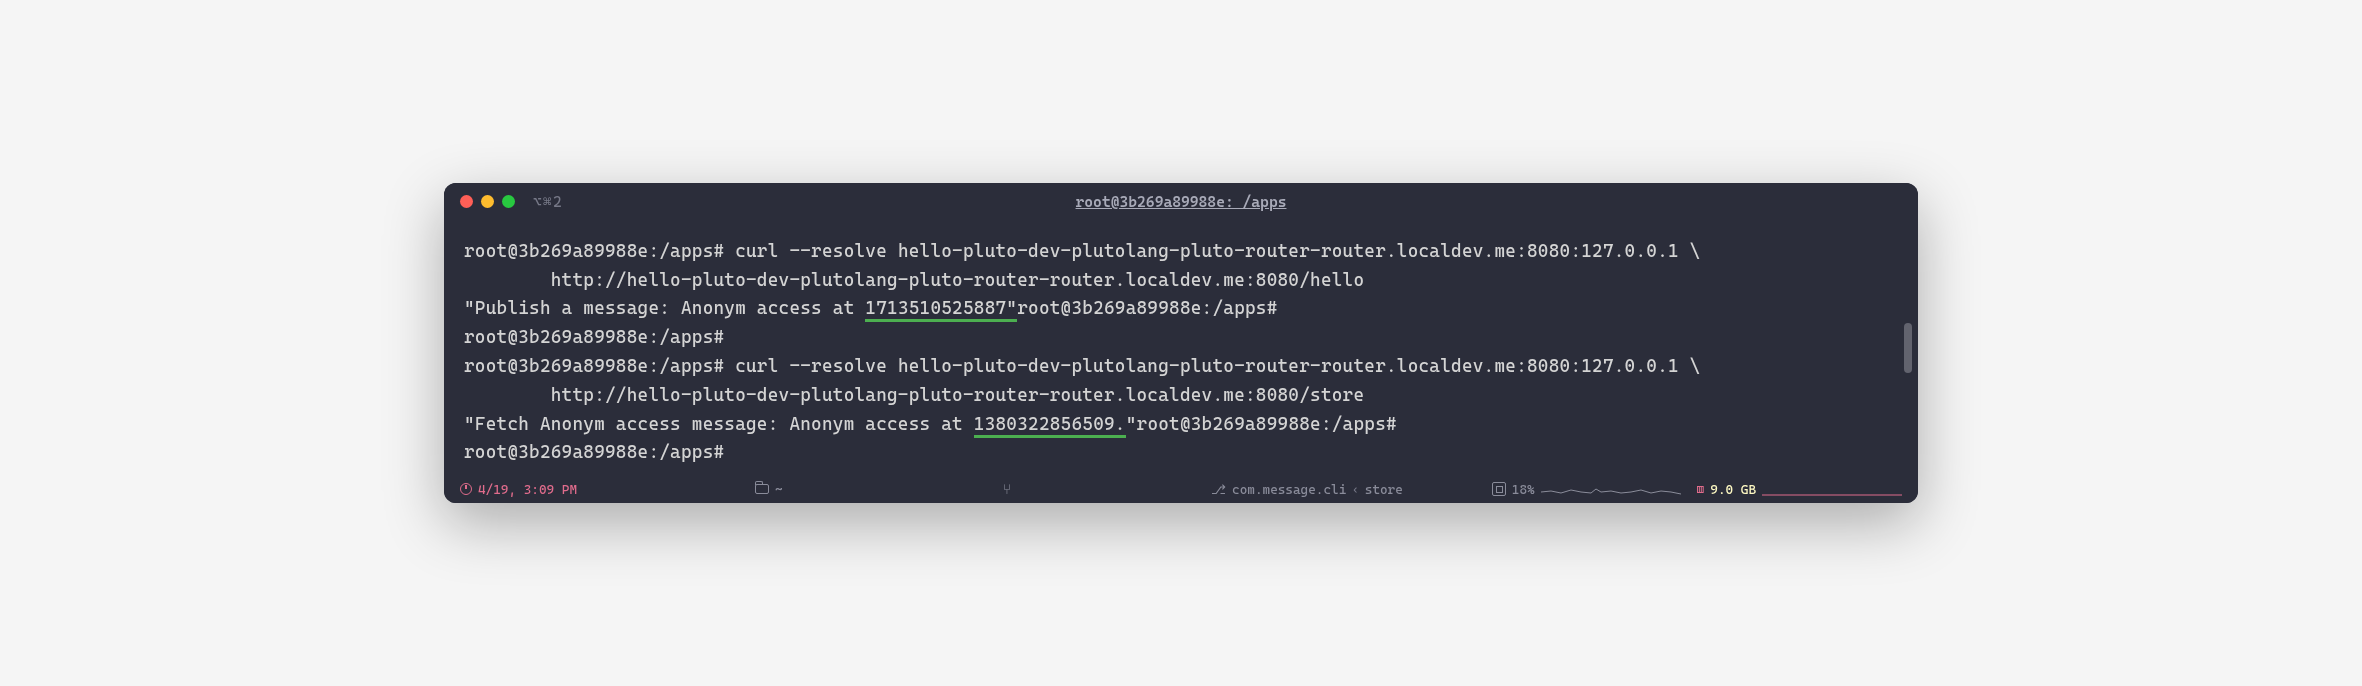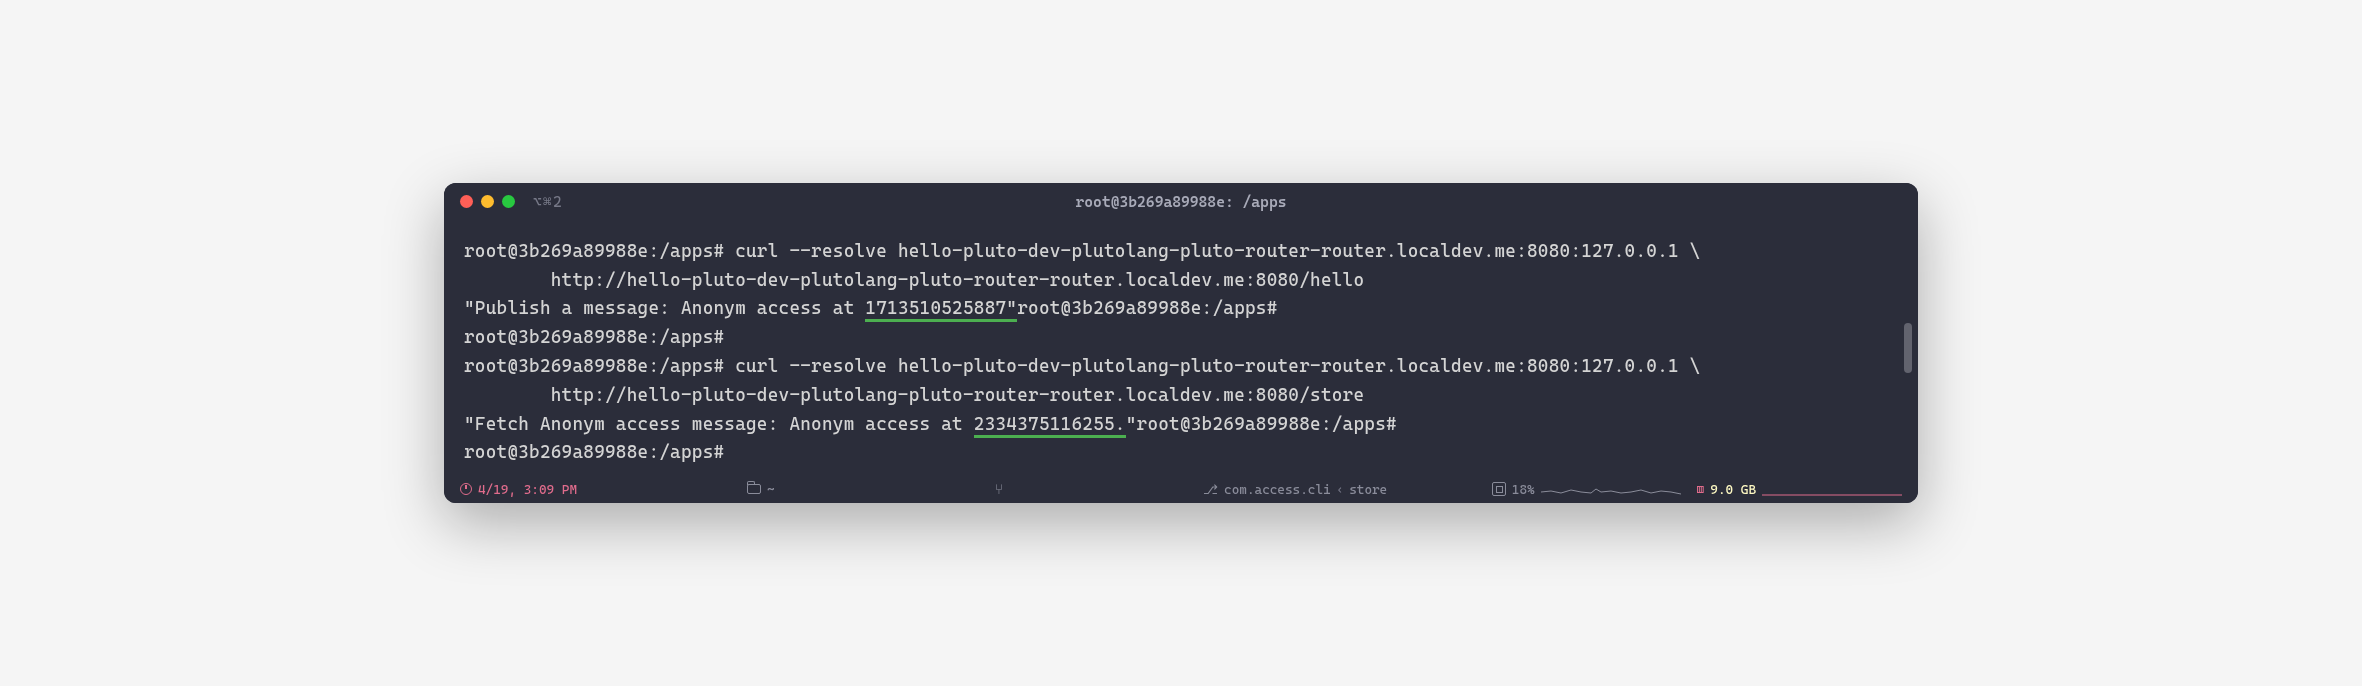--- a/index.html
+++ b/index.html
@@ -57,20 +57,21 @@
       letter-spacing: 1px;
     }
 
     .window-title {
       position: absolute;
       left: 50%;
       transform: translateX(-50%);
       color: #a8aab8;
       font-size: 15px;
       font-weight: 600;
+      text-decoration: underline;
     }
 
     .terminal-body {
       padding: 16px 20px 8px 20px;
       font-size: 18px;
       line-height: 1.6;
       color: #d4d4d4;
       font-weight: 500;
       letter-spacing: 0.3px;
       position: relative;
@@ -108,20 +109,21 @@
     }
 
     .status-bar {
       height: 28px;
       background: #2b2d3a;
       display: flex;
       align-items: center;
       padding: 0 16px;
       color: #8a8c9a;
       font-size: 13px;
+      gap: 8px;
     }
 
     .status-left {
       display: flex;
       align-items: center;
       gap: 6px;
       color: #e06c8c;
     }
 
     .status-center {
@@ -254,41 +256,41 @@
     <div class="window-title">root@3b269a89988e: /apps</div>
   </div>
 
   <div class="terminal-body">
     <div class="terminal-line"><span class="prompt">root@3b269a89988e:/apps#</span><span class="cmd"> curl --resolve hello-pluto-dev-plutolang-pluto-router-router.localdev.me:8080:127.0.0.1 \</span></div>
     <div class="terminal-line"><span class="cmd">        http://hello-pluto-dev-plutolang-pluto-router-router.localdev.me:8080/hello</span></div>
     <div class="terminal-line"><span>"Publish a message: Anonym access at </span><span class="highlight">1713510525887"</span><span class="prompt">root@3b269a89988e:/apps#</span></div>
     <div class="terminal-line"><span class="prompt">root@3b269a89988e:/apps#</span></div>
     <div class="terminal-line"><span class="prompt">root@3b269a89988e:/apps#</span><span class="cmd"> curl --resolve hello-pluto-dev-plutolang-pluto-router-router.localdev.me:8080:127.0.0.1 \</span></div>
     <div class="terminal-line"><span class="cmd">        http://hello-pluto-dev-plutolang-pluto-router-router.localdev.me:8080/store</span></div>
-    <div class="terminal-line"><span>"Fetch Anonym access message: Anonym access at </span><span class="highlight">2334375116255.</span><span>"</span><span class="prompt">root@3b269a89988e:/apps#</span></div>
+    <div class="terminal-line"><span>"Fetch Anonym access message: Anonym access at </span><span class="highlight">1380322856509.</span><span>"</span><span class="prompt">root@3b269a89988e:/apps#</span></div>
     <div class="terminal-line"><span class="prompt">root@3b269a89988e:/apps#</span></div>
     <div class="scrollbar"></div>
   </div>
 
   <div class="status-bar">
     <div class="status-left">
       <span class="clock-icon"></span>
       <span>4/19, 3:09 PM</span>
     </div>
     <div class="status-center">
       <div class="status-item">
         <span class="folder-icon"></span>
         <span>~</span>
       </div>
       <div class="status-item" style="margin-left:180px;">
         <span class="branch-icon">⑂</span>
       </div>
       <div class="status-item docker-text" style="margin-left:160px;">
         <span>⎇</span>
-        <span>com.access.cli</span>
+        <span>com.message.cli</span>
         <span class="docker-arrow">‹</span>
         <span>store</span>
       </div>
     </div>
     <div class="status-right">
       <div class="status-item">
         <span class="cpu-icon"></span>
         <span>18%</span>
         <span class="sparkline">
           <svg viewBox="0 0 140 14" preserveAspectRatio="none">

